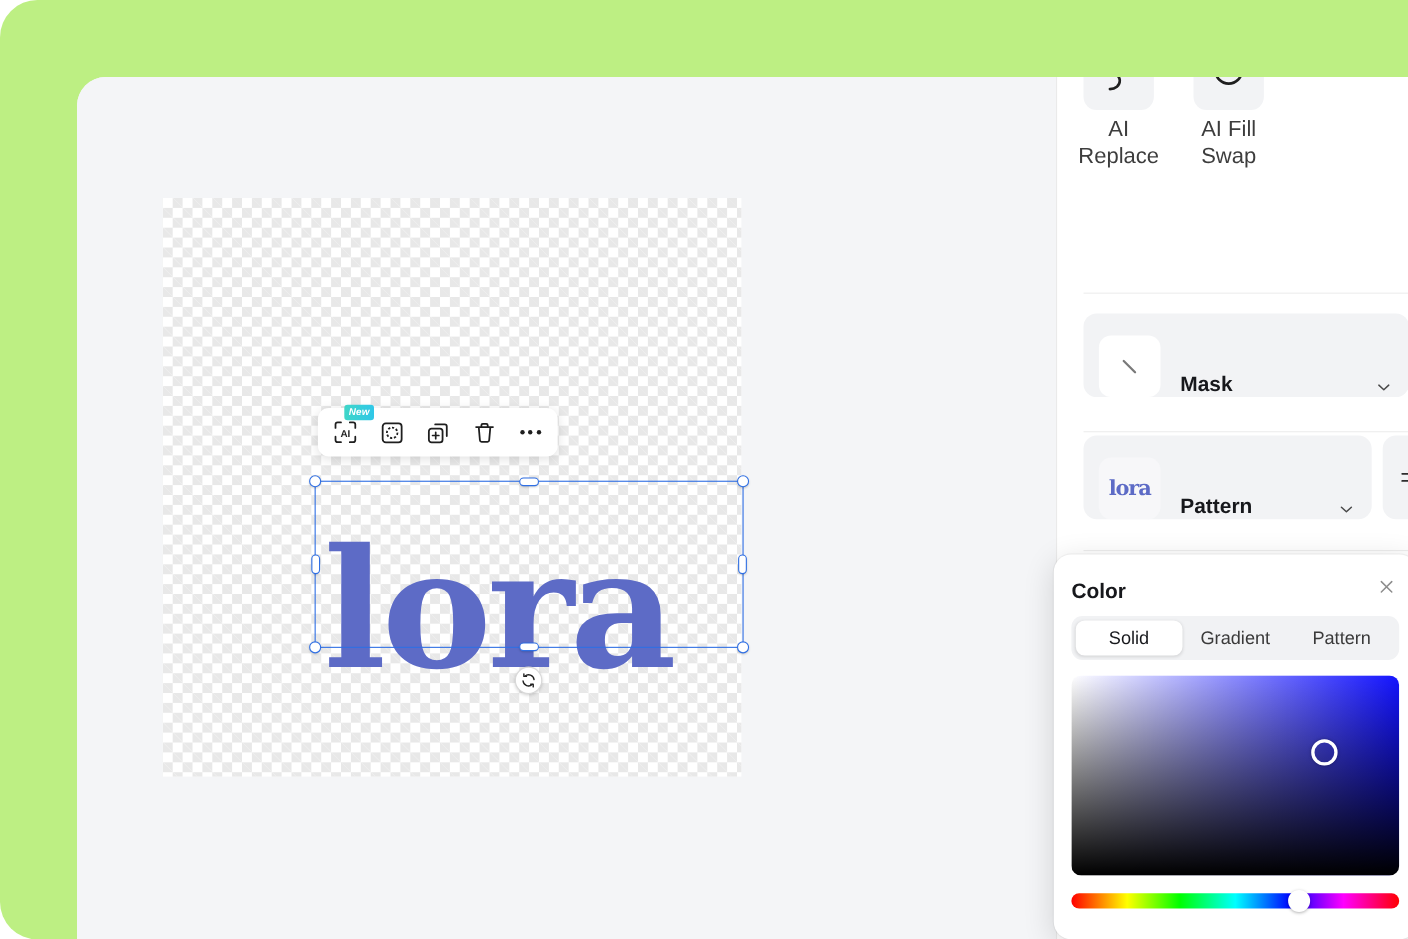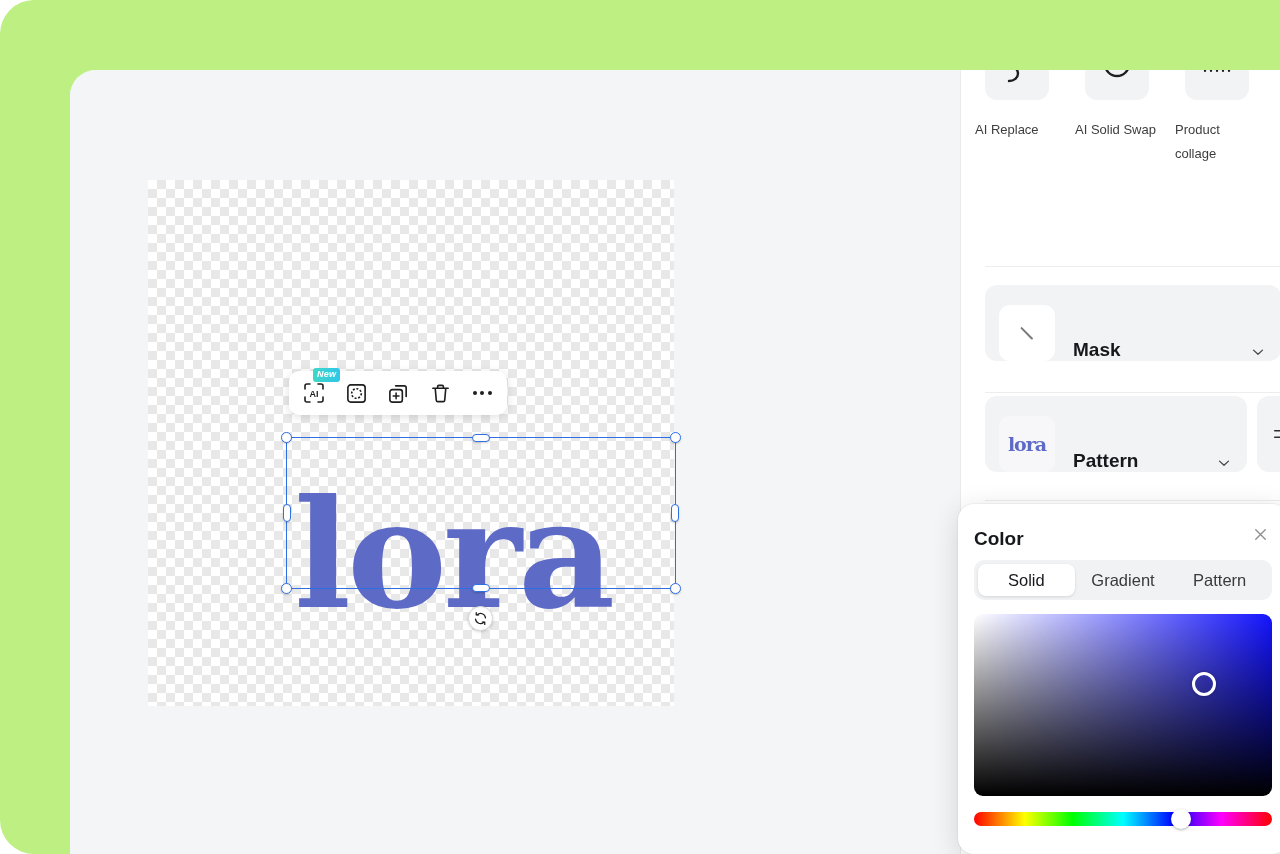--- a/index.html
+++ b/index.html
@@ -165,24 +165,25 @@
   }
   .tool-thumb {
     width: 64px; height: 64px;
     background: #f2f3f5;
     border-radius: 12px;
     margin-top: -34px;
     display: flex; align-items: flex-end; justify-content: center;
     overflow: hidden;
   }
   .tool-label {
-    margin-top: 18px;
-    font-size: 13px;
+    margin-top: 6px;
+    font-size: 20px;
     line-height: 24px;
     color: #3d3d3d;
+    text-align: center;
     width: 84px;
   }
 
   .panel-divider {
     position: absolute;
     left: 24px;
     width: 296px;
     height: 1px;
     background: #ededed;
   }
@@ -420,31 +421,23 @@
           </div>
           <div class="tool-label">AI Replace</div>
         </div>
 
         <div class="tool-item">
           <div class="tool-thumb">
             <svg width="40" height="40" viewBox="0 0 40 40" fill="none">
               <path d="M8 4a12 12 0 0 0 24 0" stroke="#1f1f1f" stroke-width="2.4" stroke-linecap="round"></path>
             </svg>
           </div>
-          <div class="tool-label">AI Solid Swap</div>
-        </div>
-
-        <div class="tool-item">
-          <div class="tool-thumb">
-            <svg width="40" height="40" viewBox="0 0 40 40" fill="none">
-              <path d="M8 2v9M14 2v9M20 2v9M26 2v9M32 2v9" stroke="#1f1f1f" stroke-width="2.2" stroke-linecap="round"></path>
-            </svg>
-          </div>
-          <div class="tool-label">Product collage</div>
-        </div>
+          <div class="tool-label">AI Fill Swap</div>
+        </div>
+
       </div>
 
       <div class="panel-divider" style="top:196px"></div>
 
       <div class="section-row" style="top:215px">
         <div class="section-card" style="width:296px">
           <div class="section-icon-box">
             <svg width="26" height="26" viewBox="0 0 24 24" fill="none">
               <path d="M7 7.5 16.5 17" stroke="#7a7a7a" stroke-width="1.9" stroke-linecap="round"></path>
             </svg>

